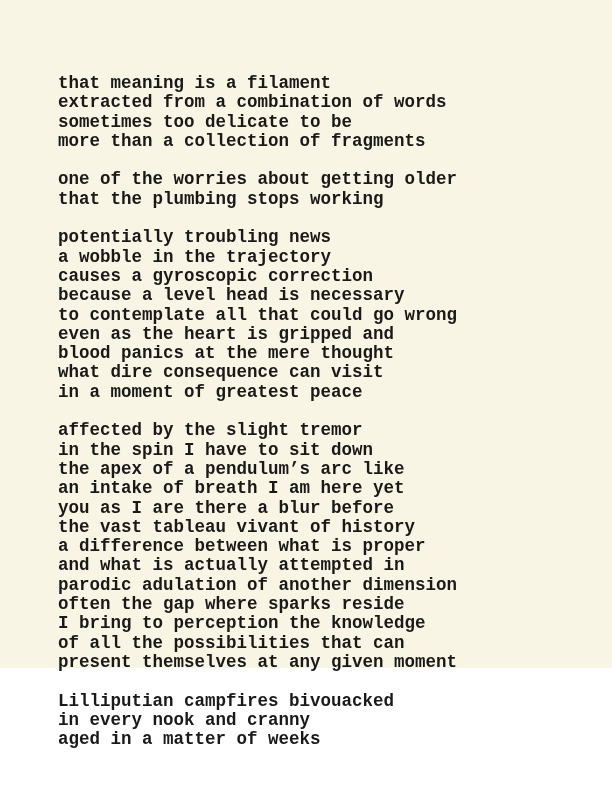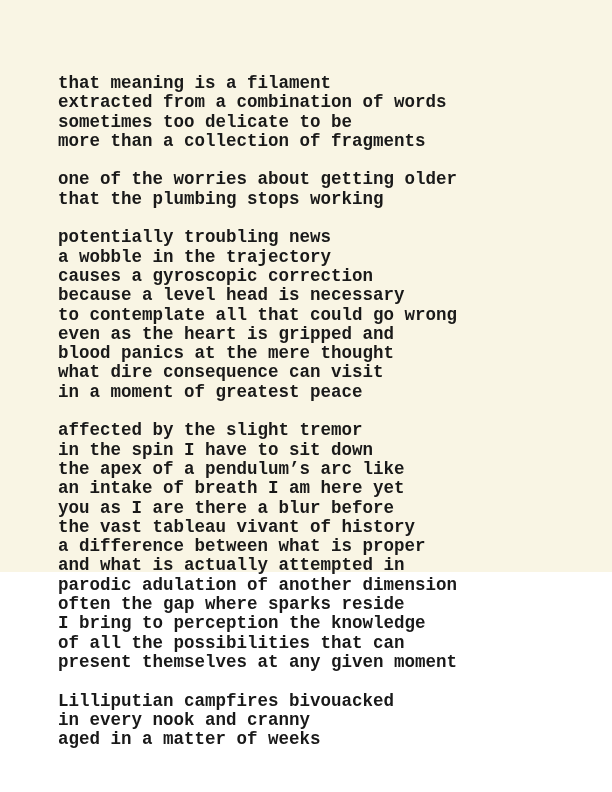--- a/index.html
+++ b/index.html
@@ -7,21 +7,21 @@
     padding: 0;
   }
   body {
     width: 612px;
     height: 792px;
     overflow: hidden;
   }
   .page {
     position: relative;
     width: 612px;
-    height: 572px;
+    height: 668px;
     box-sizing: border-box;
     background: #f9f5e4; 
     padding: 74px 0 0 58px;
   }
   .poem {
     font-family: "Liberation Mono", "DejaVu Sans Mono", monospace;
     font-weight: bold;
     font-size: 17.5px;
     line-height: 19.3px;
     color: #191919; 

